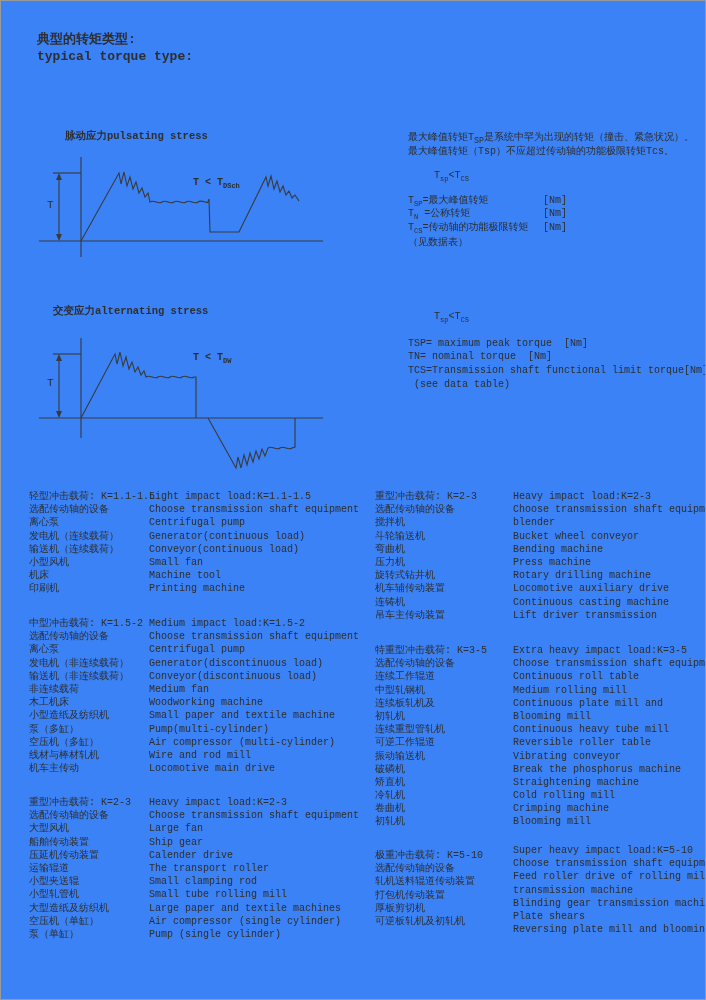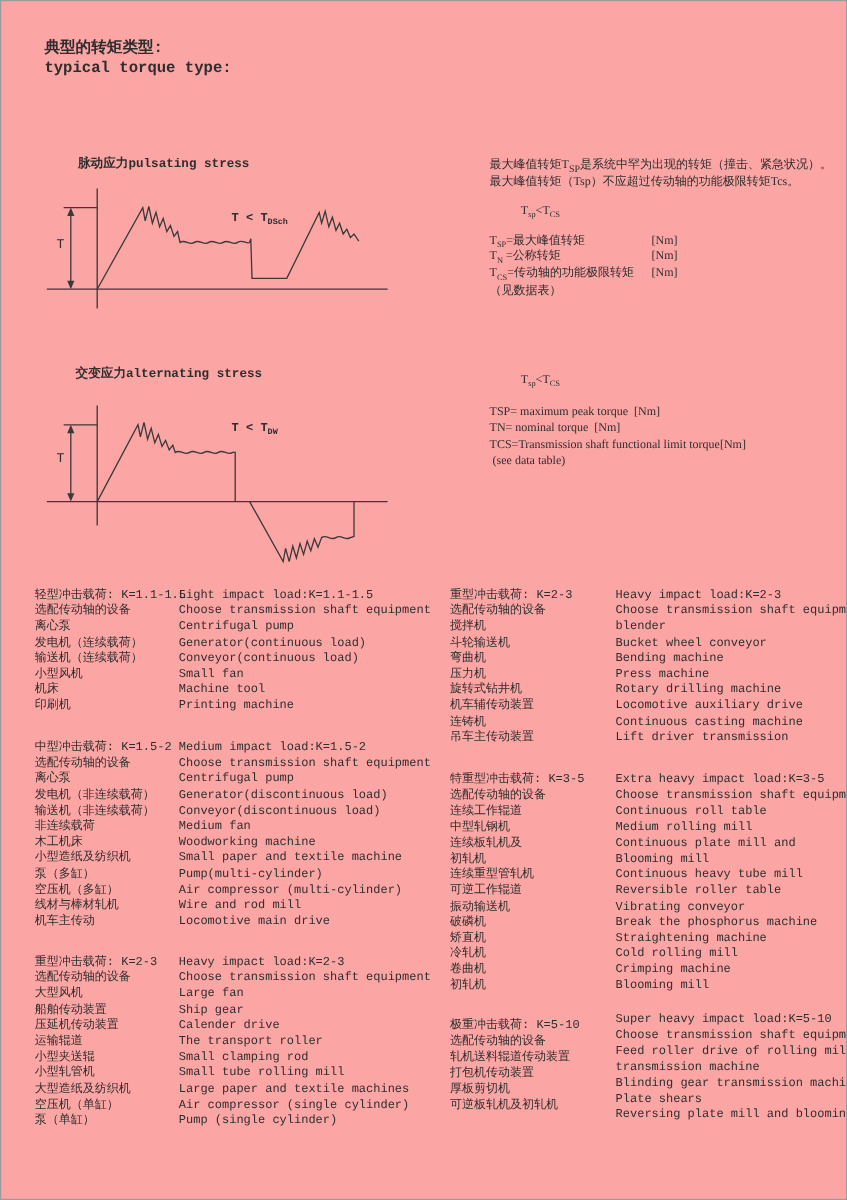--- a/index.html
+++ b/index.html
@@ -1,31 +1,31 @@
 <!DOCTYPE html>
 <html><head>
 <meta charset="utf-8">
 <style>
   html,body{margin:0;padding:0;background:#e8e8e8;}
   .page{
-    position:relative;width:704px;height:998px;background:#fca5a5;
+    position:relative;width:704px;height:998px;background:#3b82f6;
     border:1px solid #9a9a9a;overflow:hidden;
     font-family:"Liberation Mono","DejaVu Sans Mono",monospace;
     color:#2e2e2e;
   }
   .abs{position:absolute;}
   .title-line{font-size:13px;font-weight:700;line-height:17px;white-space:pre;}
   .diag-label{font-size:10.5px;font-weight:600;white-space:pre;}
   .curve-label{font-size:10px;white-space:pre;font-weight:bold;}
   .curve-label sub, .formula sub, .defrow sub{font-size:7px;}
   .axis-t{font-size:11px;}
   svg{display:block;}
   svg path, svg line, svg polyline{fill:none;stroke:#3a3a3a;stroke-width:1.1;}
   svg polygon{fill:#3a3a3a;stroke:none;}
-  .tblock{font-size:10px;line-height:13.5px;font-family:Liberation Serif, serif;}
+  .tblock{font-size:10px;line-height:13.5px;}
   .tblock .line{white-space:pre;height:13.5px;}
   .formula{margin:11px 0 7px 26px;white-space:pre;}
   .defrow{position:relative;line-height:13.9px;height:13.9px;white-space:pre;}
   .defrow .unit{position:absolute;left:135px;top:0;}
   .see-note{margin-top:1px;white-space:pre;}
   .para .line{height:13.2px;}
   .defs2{margin-top:9px;}
   .defs2 .line{height:13.9px;line-height:13.9px;}
   .sec{position:absolute;font-size:10px;}
   .sec .col{position:absolute;top:0;}
@@ -68,21 +68,21 @@
   <div class="abs tblock" style="left:407px;top:130px;width:292px;">
     <div class="line"><span>最大峰值转矩T</span><sub>SP</sub><span>是系统中罕为出现的转矩（撞击、紧急状况）。</span></div>
     <div class="line">最大峰值转矩（Tsp）不应超过传动轴的功能极限转矩Tcs。</div>
     <div class="formula"><span>T</span><sub>sp</sub><span>&lt;T</span><sub>CS</sub></div>
     <div class="defrow"><span>T</span><sub>SP</sub><span>=最大峰值转矩</span><span class="unit">[Nm]</span></div>
     <div class="defrow"><span>T</span><sub>N</sub><span> =公称转矩</span><span class="unit">[Nm]</span></div>
     <div class="defrow"><span>T</span><sub>CS</sub><span>=传动轴的功能极限转矩</span><span class="unit">[Nm]</span></div>
     <div class="see-note">（见数据表）</div>
   </div>
 
-  <div class="abs diag-label" style="left:62px;top:303px;">交变应力alternating stress</div>
+  <div class="abs diag-label" style="left:52px;top:303px;">交变应力alternating stress</div>
   <div class="abs" style="left:30px;top:325px;">
     <svg width="300" height="155" viewBox="0 0 300 155">
       <line x1="50" y1="12" x2="50" y2="112"></line>
       <line x1="8" y1="92" x2="292" y2="92"></line>
       <line x1="22" y1="28" x2="50" y2="28"></line>
       <line x1="28" y1="30" x2="28" y2="90"></line>
       <polygon points="28,28 25,35 31,35"></polygon>
       <polygon points="28,92 25,85 31,85"></polygon>
       <path d="M50,92 L84,28 L86,38 L89,26 L92,40 L95,31 L98,43 L101,36 L104,46 L107,41 L110,49 L113,45 L115,51
         C119,48 123,54 127,51 C131,48 135,54 139,51 C143,48 147,54 151,51 C155,48 159,54 163,51 L165,51 L165,92"></path>

